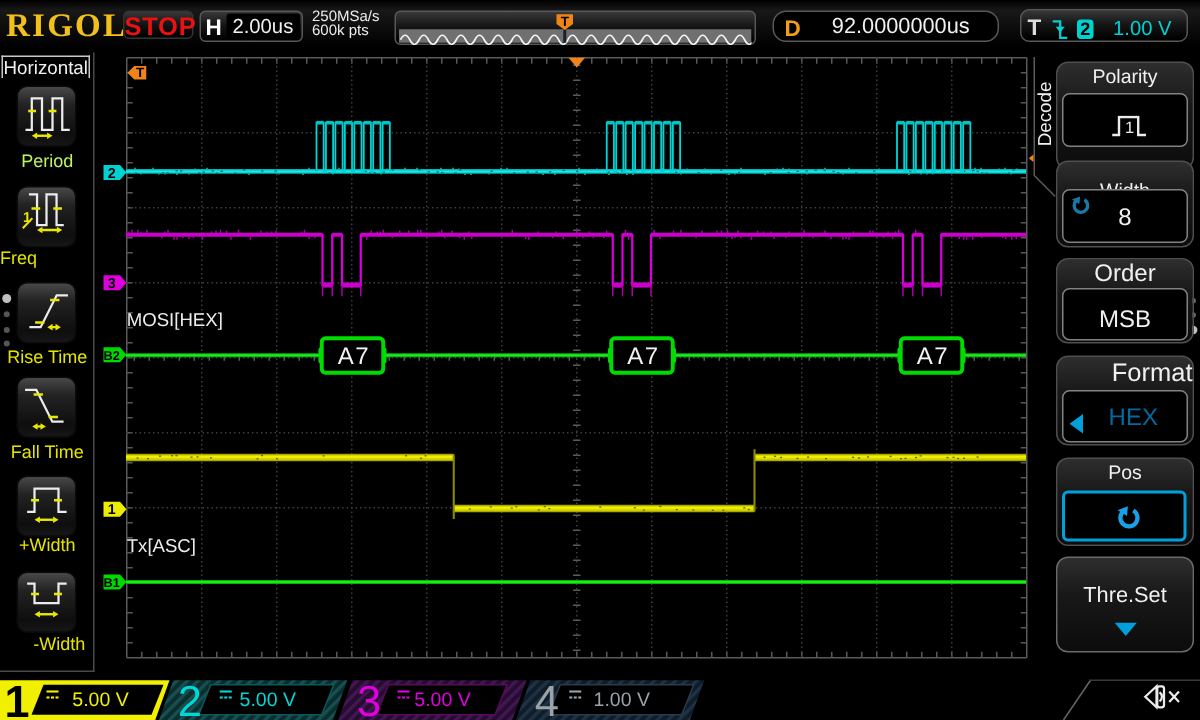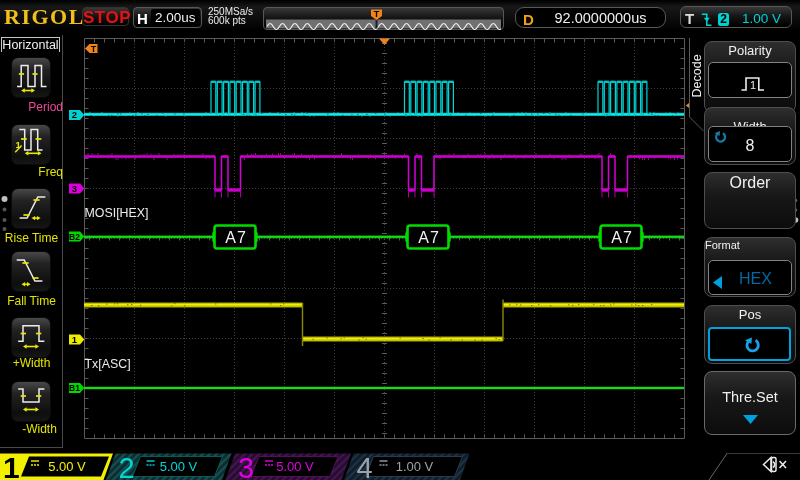--- a/index.html
+++ b/index.html
@@ -763,34 +763,34 @@
 <div style="position:absolute;left:12px;top:23px;width:38px;height:39px;border-radius:6px;background:linear-gradient(180deg,#484848,#222 30%,#0e0e0e 80%,#161616);box-shadow:0 0 0 1px #0a0a0a">
       <div style="position:absolute;left:0;top:0"><svg width="38" height="38" viewBox="0 0 38 38">
           <path d="M5,28.5 L9.2,28.5 L9.2,7.5 L16,7.5 L16,28.5 L23,28.5 L23,7.5 L29.5,7.5 L29.5,28.5 L34.5,28.5" fill="none" stroke="#ececec" stroke-width="1.5"></path>
           <line x1="6.8" y1="16" x2="12" y2="16" stroke="#e8e800" stroke-width="1.7"></line>
           <line x1="20.4" y1="16" x2="25.6" y2="16" stroke="#e8e800" stroke-width="1.7"></line>
           <line x1="11.999999999999998" y1="32.5" x2="20.2" y2="32.5" stroke="#e8e800" stroke-width="1.6"></line>
           <polygon points="9.2,32.5 12.799999999999999,30.3 12.799999999999999,34.7" fill="#e8e800"></polygon>
           <polygon points="23,32.5 19.4,30.3 19.4,34.7" fill="#e8e800"></polygon>
         </svg></div>
     </div>
-<div style="position:absolute;left:0;top:64.5px;width:63px;text-align:right;color:#ec4899;font-size:12px">Period</div>
+<div style="position:absolute;left:0;top:64.5px;width:63px;text-align:center;color:#bef264;font-size:12px">Period</div>
 <div style="position:absolute;left:12px;top:90px;width:38px;height:39px;border-radius:6px;background:linear-gradient(180deg,#484848,#222 30%,#0e0e0e 80%,#161616);box-shadow:0 0 0 1px #0a0a0a">
       <div style="position:absolute;left:0;top:0"><svg width="38" height="38" viewBox="0 0 38 38">
           <path d="M7.3,4.5 L12.7,4.5 L12.7,25 L19,25 L19,4.5 L25.7,4.5 L25.7,25 L30.5,25" fill="none" stroke="#ececec" stroke-width="1.5"></path>
           <line x1="9" y1="14" x2="14.8" y2="14" stroke="#e8e800" stroke-width="1.7"></line>
           <line x1="23.5" y1="14" x2="29.3" y2="14" stroke="#e8e800" stroke-width="1.7"></line>
           <text x="3.4" y="23" font-size="9.5" font-weight="bold" fill="#e8e800" font-family="'Liberation Sans',sans-serif">1</text>
           <line x1="3.2" y1="27.2" x2="9.6" y2="20.4" stroke="#e8e800" stroke-width="1.4"></line>
           <line x1="15.5" y1="28.3" x2="26.7" y2="28.3" stroke="#e8e800" stroke-width="1.6"></line>
           <polygon points="12.7,28.3 16.3,26.1 16.3,30.5" fill="#e8e800"></polygon>
           <polygon points="29.5,28.3 25.9,26.1 25.9,30.5" fill="#e8e800"></polygon>
         </svg></div>
     </div>
-<div style="position:absolute;left:0;top:130px;width:63px;text-align:right;color:#e4e400;font-size:12px">Freq</div>
+<div style="position:absolute;left:0;top:130px;width:63px;text-align:left;color:#e4e400;font-size:12px">Freq</div>
 <div style="position:absolute;left:12px;top:154px;width:38px;height:39px;border-radius:6px;background:linear-gradient(180deg,#484848,#222 30%,#0e0e0e 80%,#161616);box-shadow:0 0 0 1px #0a0a0a">
       <div style="position:absolute;left:0;top:0"><svg width="38" height="38" viewBox="0 0 38 38">
           <path d="M7.6,29.1 L15.1,29.1 L25.8,7.9 L33.3,7.9" fill="none" stroke="#ececec" stroke-width="1.5"></path>
           <line x1="21.4" y1="11" x2="27.6" y2="11" stroke="#e8e800" stroke-width="1.7"></line>
           <line x1="11.4" y1="26" x2="17.6" y2="26" stroke="#e8e800" stroke-width="1.7"></line>
           <line x1="22.3" y1="29.1" x2="25.8" y2="29.1" stroke="#e8e800" stroke-width="1.6"></line>
           <polygon points="19.5,29.1 23.1,26.900000000000002 23.1,31.3" fill="#e8e800"></polygon>
           <polygon points="28.6,29.1 25.0,26.900000000000002 25.0,31.3" fill="#e8e800"></polygon>
         </svg></div>
     </div>
@@ -857,23 +857,26 @@
     <div style="position:absolute;left:3px;width:84px;background:#000;border:1px solid #828282;border-radius:5px;top:18px;height:36px">
       <div style="position:absolute;left:4px;top:2px"><svg width="15" height="15" viewBox="0 0 20 20">
 <path d="M 13.2,5.6 A 6 6 0 1 1 6.1,6.3" fill="none" stroke="#1878a8" stroke-width="3"></path>
 <polygon points="2.2,5.4 9.4,2.6 8.8,9.4" fill="#1878a8"></polygon>
 </svg></div>
       <div style="position:absolute;left:0;right:0;top:10px;text-align:center;font-size:16px;color:#f0f0f0">8</div>
     </div>
   </div>
 <div style="position:absolute;left:704px;width:92px;border:1px solid #4f4f4f;border-radius:8px;background:linear-gradient(180deg,#2e2e2e,#181818 40%,#0c0c0c);top:172px;height:57px">
     <div style="text-align:center;color:#f0f0f0;font-size:16px;padding-top:1px;">Order</div>
+    <div style="position:absolute;left:3px;width:84px;background:#000;border:1px solid #828282;border-radius:5px;top:19px;height:35px">
+      <div style="position:absolute;left:0;right:0;top:12px;text-align:center;font-size:16px;color:#f0f0f0">MSB</div>
+    </div>
   </div>
 <div style="position:absolute;left:704px;width:92px;border:1px solid #4f4f4f;border-radius:8px;background:linear-gradient(180deg,#2e2e2e,#181818 40%,#0c0c0c);top:237px;height:60px">
-    <div style="text-align:left;color:#f0f0f0;font-size:11px;padding-top:1px;">Format</div>
+    <div style="text-align:right;color:#f0f0f0;font-size:17px;padding-top:1px;">Format</div>
     <div style="position:absolute;left:3px;width:84px;background:#000;border:1px solid #828282;border-radius:5px;top:22px;height:35px">
       <svg style="position:absolute;left:4px;top:15px" width="10" height="14">
         <polygon points="0,6.5 9,0 9,13" fill="#00a0dc"></polygon>
       </svg>
       <div style="position:absolute;left:11px;right:0;top:9px;text-align:center;font-size:16px;color:#0369a1">HEX</div>
     </div>
   </div>
 <div style="position:absolute;left:704px;width:92px;border:1px solid #4f4f4f;border-radius:8px;background:linear-gradient(180deg,#2e2e2e,#181818 40%,#0c0c0c);top:305px;height:59px">
     <div style="text-align:center;color:#f0f0f0;font-size:13px;padding-top:1px;">Pos</div>
     <div style="position:absolute;left:3px;width:84px;background:#000;border:1px solid #828282;border-radius:5px;top:21px;height:34px;border:2px solid #00a0dc;border-radius:4px;left:2.5px;width:83px">

